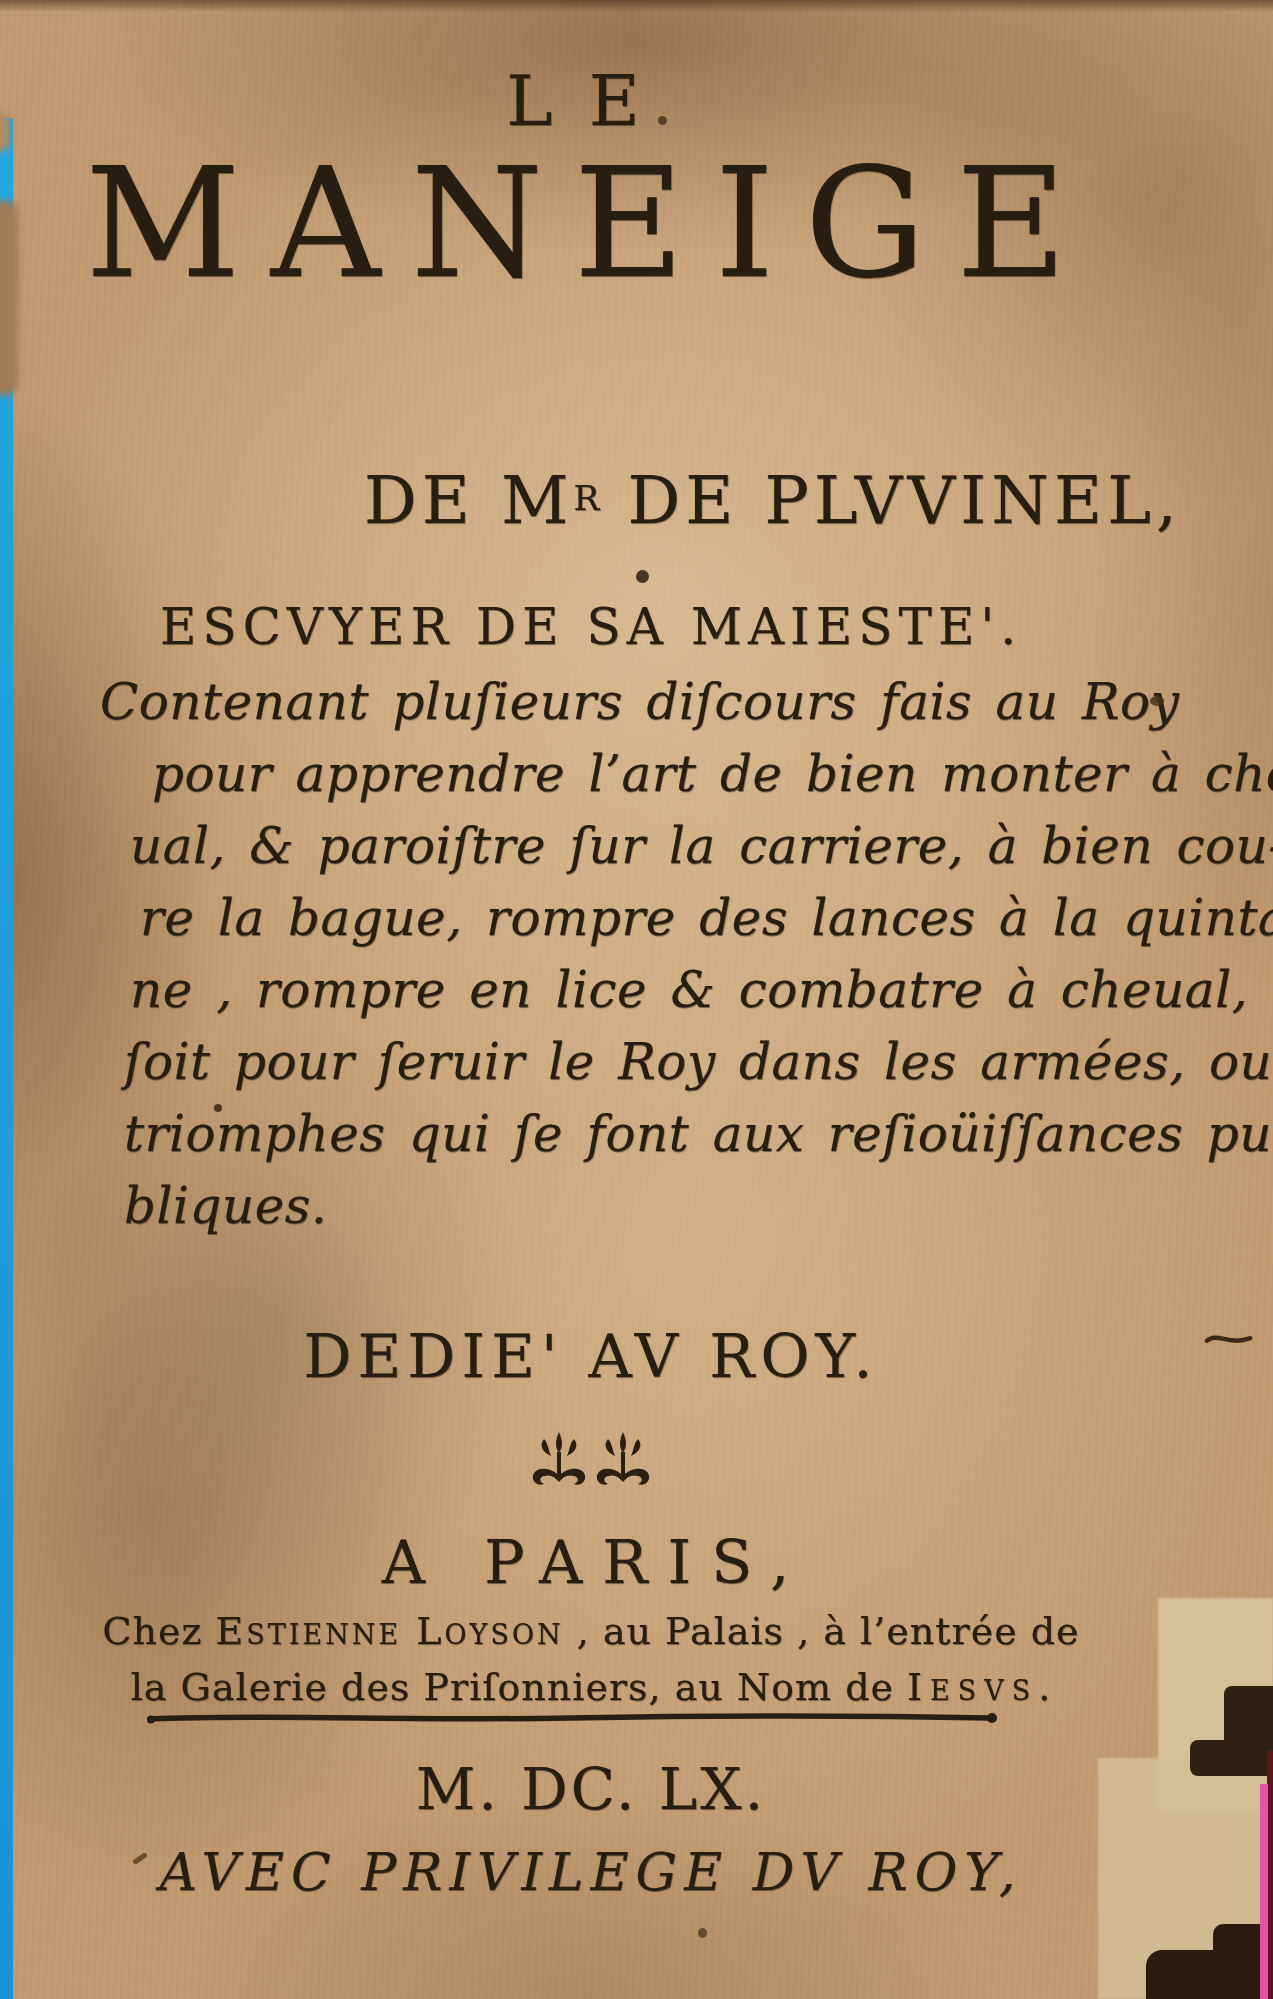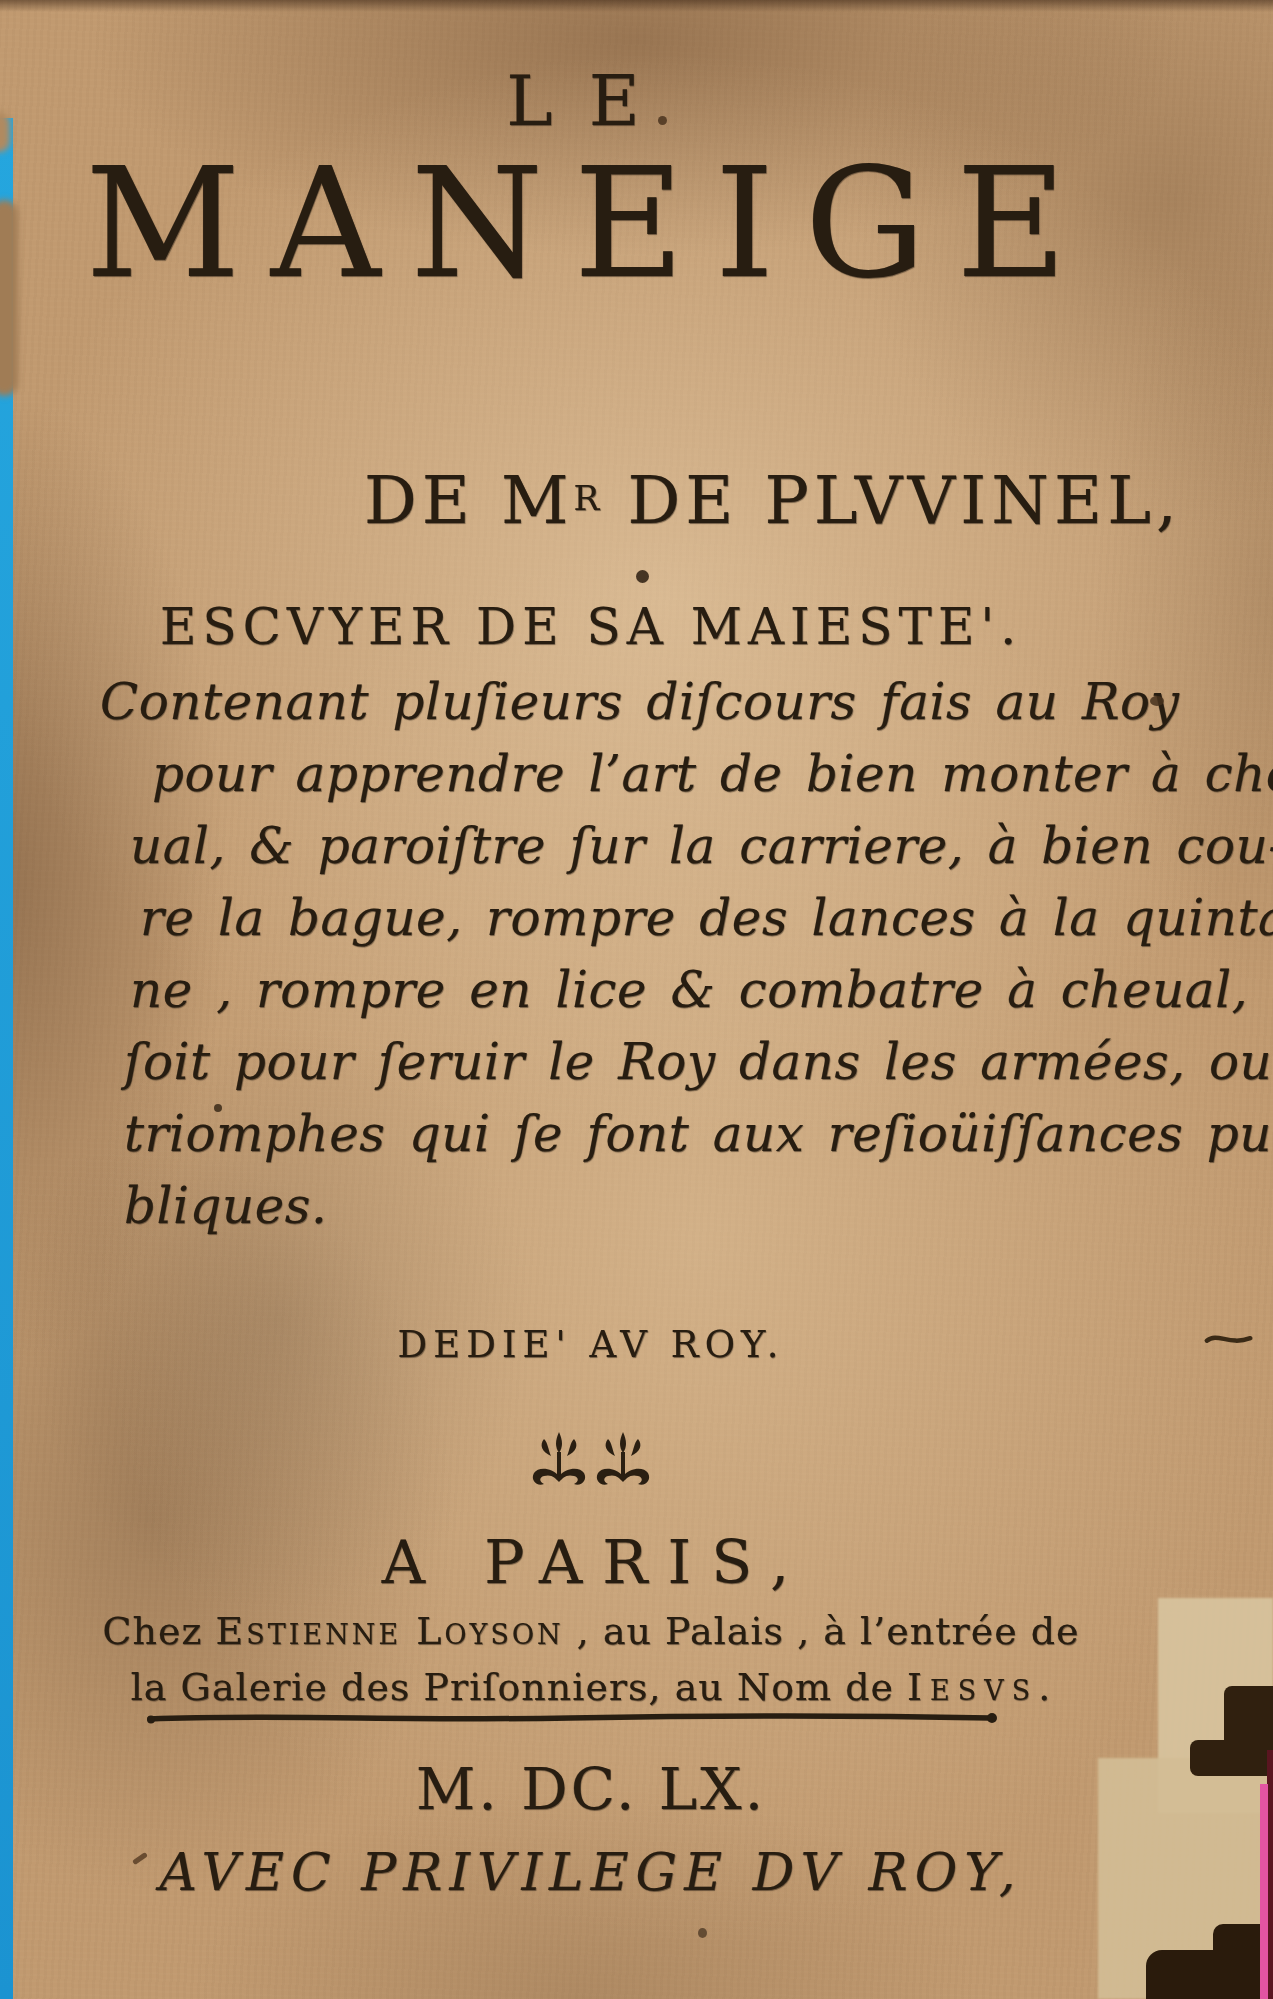--- a/index.html
+++ b/index.html
@@ -44,21 +44,21 @@
   .summary .sline:nth-child(1){padding-left:10px;}
   .summary .sline:nth-child(2){padding-left:62px;}
   .summary .sline:nth-child(3){padding-left:40px;}
   .summary .sline:nth-child(4){padding-left:50px;}
   .summary .sline:nth-child(5){padding-left:40px;}
   .summary .sline:nth-child(6){padding-left:34px;}
   .summary .sline:nth-child(7){padding-left:34px;}
   .summary .sline:nth-child(8){padding-left:34px;}
   .summary .sline:nth-child(9){padding-left:46px;text-decoration:underline;}
 
-  .t-ded  {top:1326px;font-size:37px;letter-spacing:6px;}
+  .t-ded  {top:1326px;font-size:60px;letter-spacing:6px;}
   .orn    {position:absolute;top:1424px;left:521px;width:140px;height:72px;}
   .t-city {top:1532px;font-size:60px;letter-spacing:20px;padding-left:9px;}
   .t-pub  {top:1612px;font-size:38px;letter-spacing:1px;}
   .t-addr {top:1668px;font-size:38px;letter-spacing:1px;}
   .sc{font-variant:small-caps;letter-spacing:3px;}
   .scs{letter-spacing:8px;}
   .rule   {position:absolute;top:1710px;left:140px;width:880px;height:16px;}
   .t-date {top:1760px;font-size:58px;letter-spacing:3px;}
   .t-priv {top:1846px;font-size:52px;letter-spacing:7px;font-style:italic;}
 

